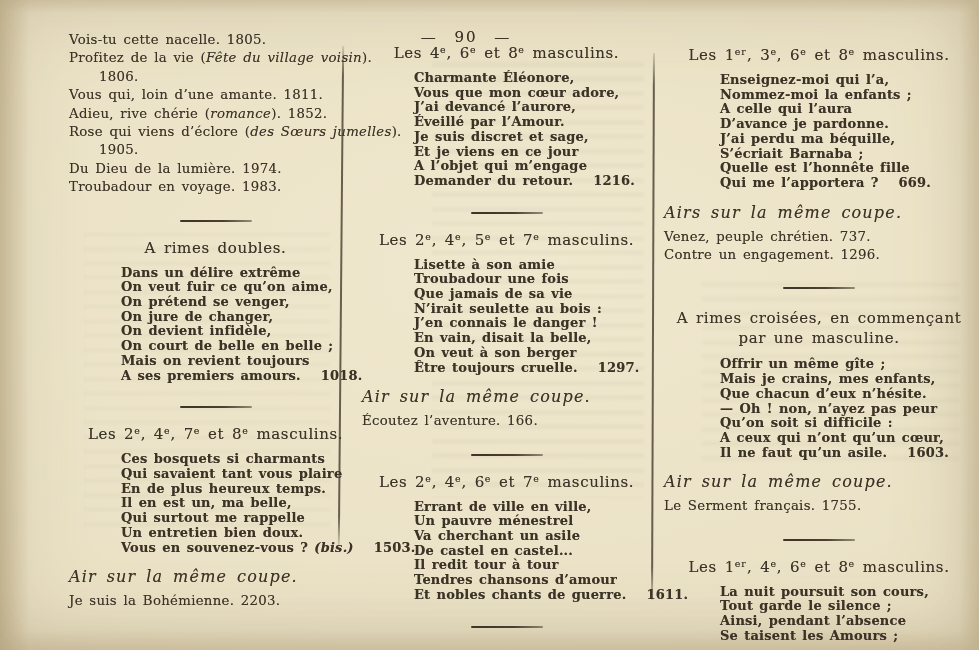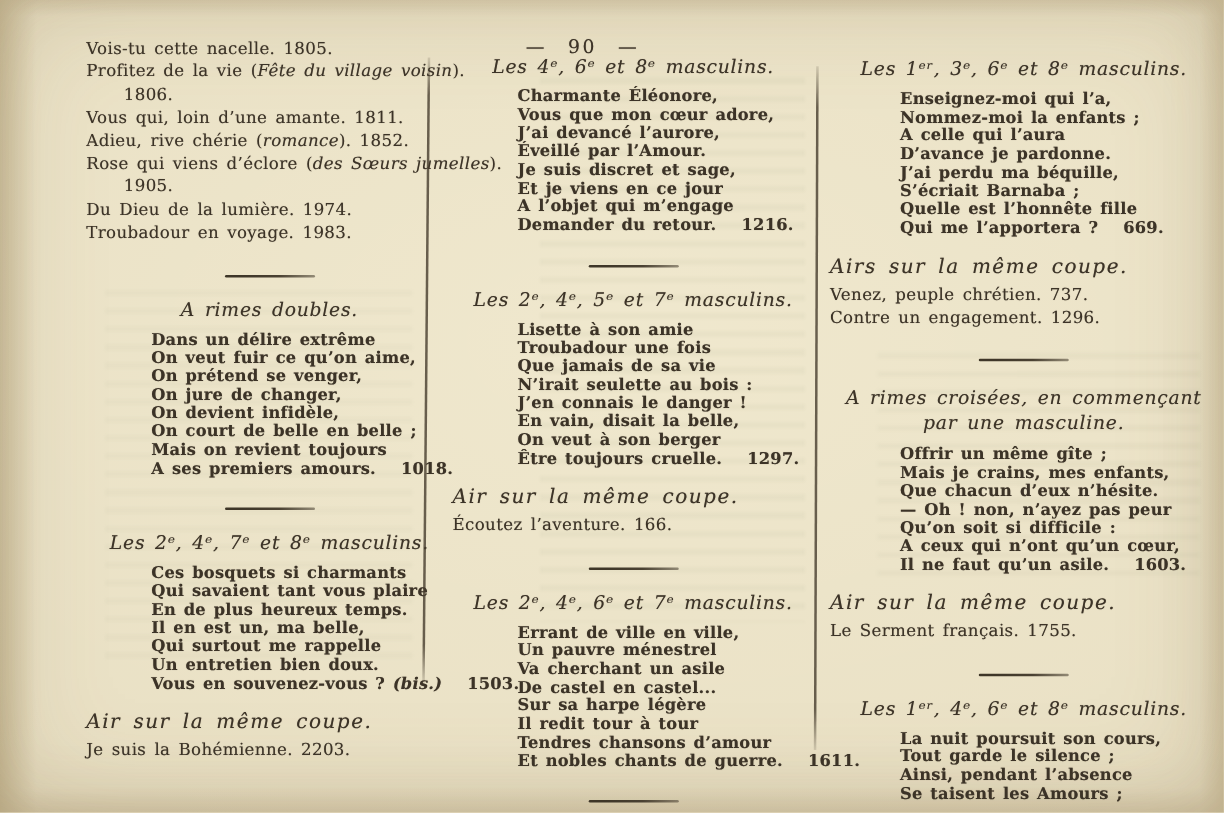--- a/index.html
+++ b/index.html
@@ -44,21 +44,21 @@
   .col-left{left:57px;top:27px;width:293px;margin-left:12px;}
   .col-middle{left:362px;top:31px;width:289px;}
   .col-right{left:664px;top:33px;width:310px;}
 
   .entries{font-size:13.3px;line-height:18.4px;letter-spacing:.3px;word-spacing:2px;margin:4px 0 2px;}
   .entry-line{white-space:nowrap;}
   .entry-line.indent{padding-left:30px;}
   .it{font-style:italic;}
 
   .section-heading{
-    font-style:italic;font-size:15px;text-align:center;
+    font-size:15px;text-align:center;
     margin:13px 0 9px;letter-spacing:.6px;word-spacing:2.5px;
   }
   .section-heading.wrap{line-height:20px;margin:15px 0 9px;}
   .air-heading{
     font-style:italic;font-size:16px;
     margin:12px 0 6px;letter-spacing:1.2px;word-spacing:3.5px;
   }
   .verse{font-size:13px;line-height:14.7px;letter-spacing:.2px;word-spacing:1.5px;margin:0 0 4px 52px;font-weight:bold;}
   .col-right .verse{margin-left:56px;}
   .verse-line{white-space:nowrap;}
@@ -148,21 +148,20 @@
     <div class="entries">
       <div class="entry-line"><span>Écoutez l’aventure. 166.</span></div>
     </div>
     <div class="rule-wrap"><span class="rule"></span></div>
     <div class="section-heading">Les 2ᵉ, 4ᵉ, 6ᵉ et 7ᵉ masculins.</div>
     <div class="verse">
       <div class="verse-line">Errant de ville en ville,</div>
       <div class="verse-line">Un pauvre ménestrel</div>
       <div class="verse-line">Va cherchant un asile</div>
       <div class="verse-line">De castel en castel...</div>
-      <div class="verse-line">Sur sa harpe légère</div>
       <div class="verse-line">Il redit tour à tour</div>
       <div class="verse-line">Tendres chansons d’amour</div>
       <div class="verse-line">Et nobles chants de guerre.<span class="verse-num">1611.</span></div>
     </div>
     <div class="rule-wrap"><span class="rule"></span></div>
   </div>
 <div class="col col-right">
     <div class="section-heading">Les 1ᵉʳ, 3ᵉ, 6ᵉ et 8ᵉ masculins.</div>
     <div class="verse">
       <div class="verse-line">Enseignez-moi qui l’a,</div>

